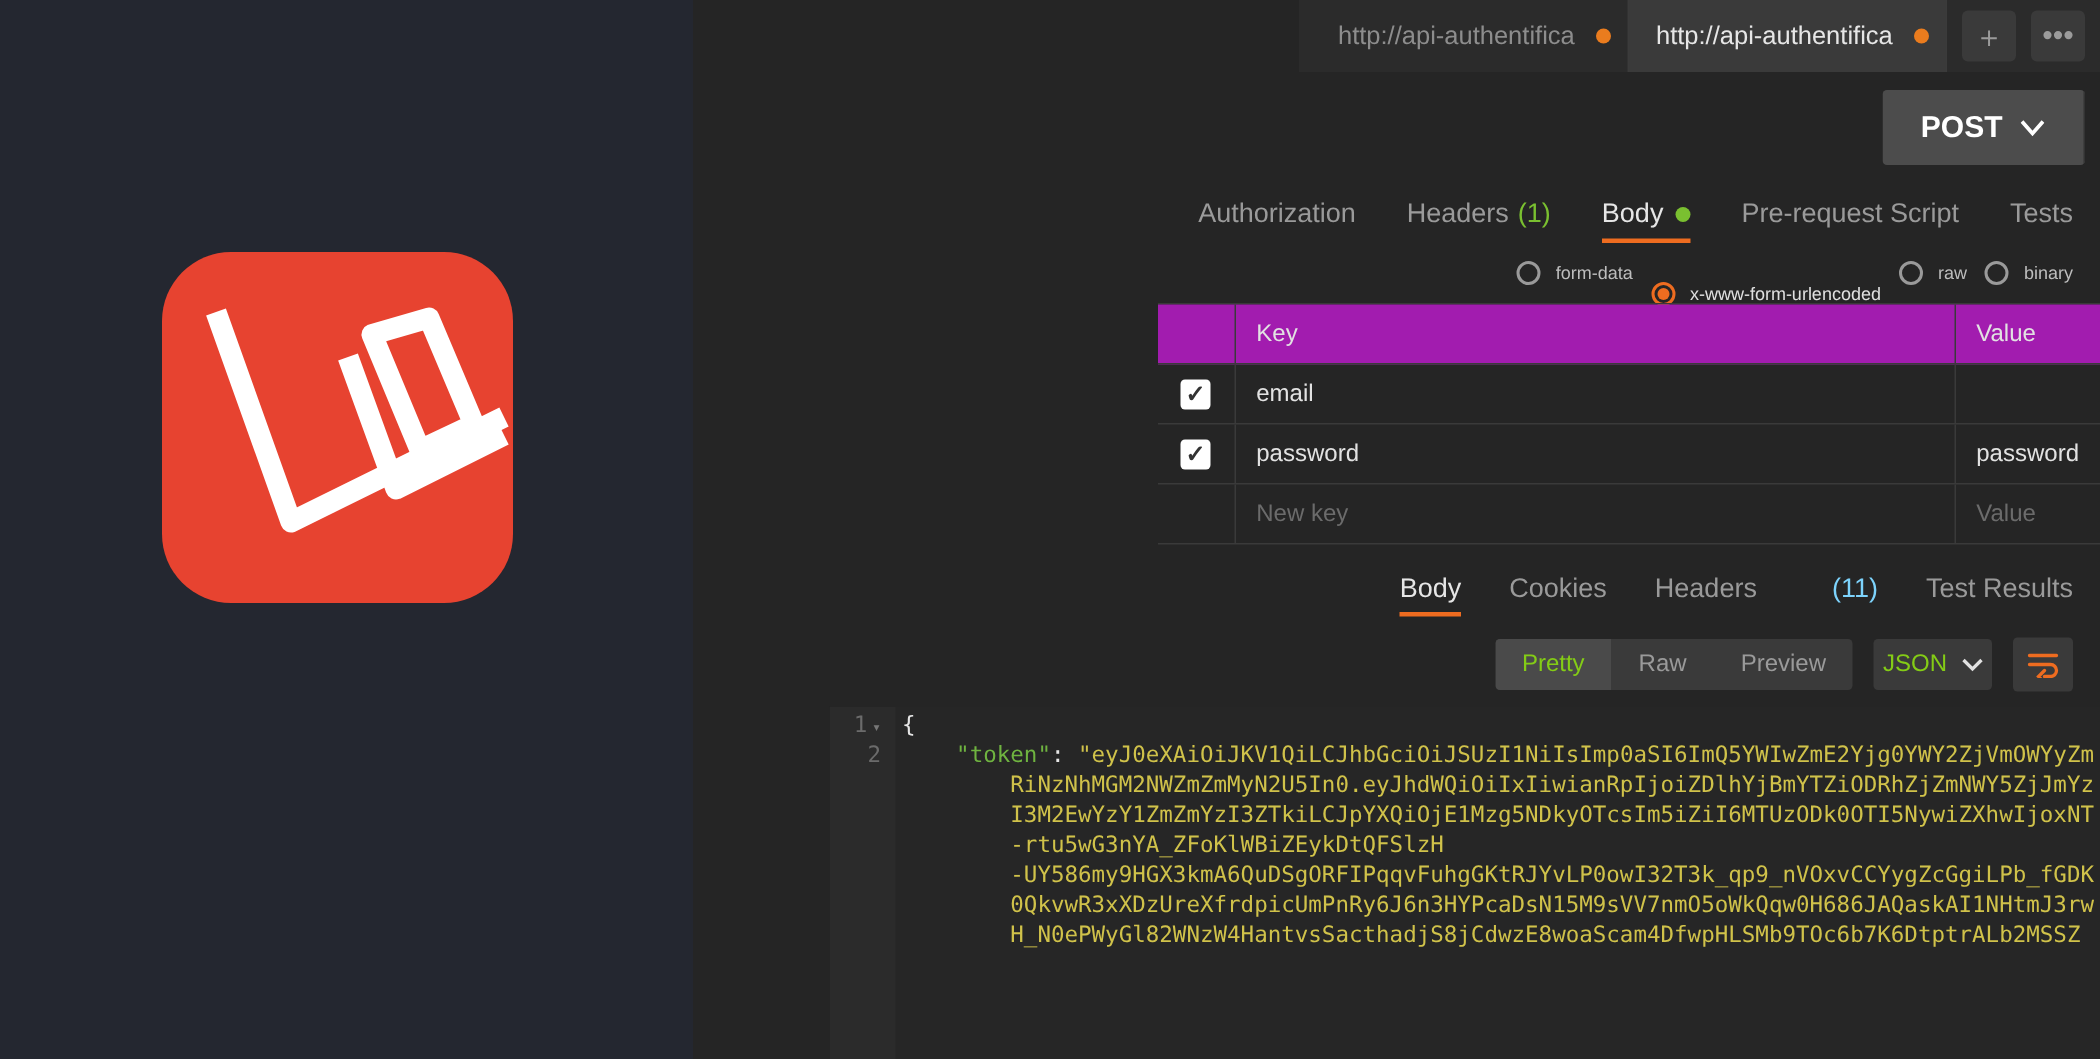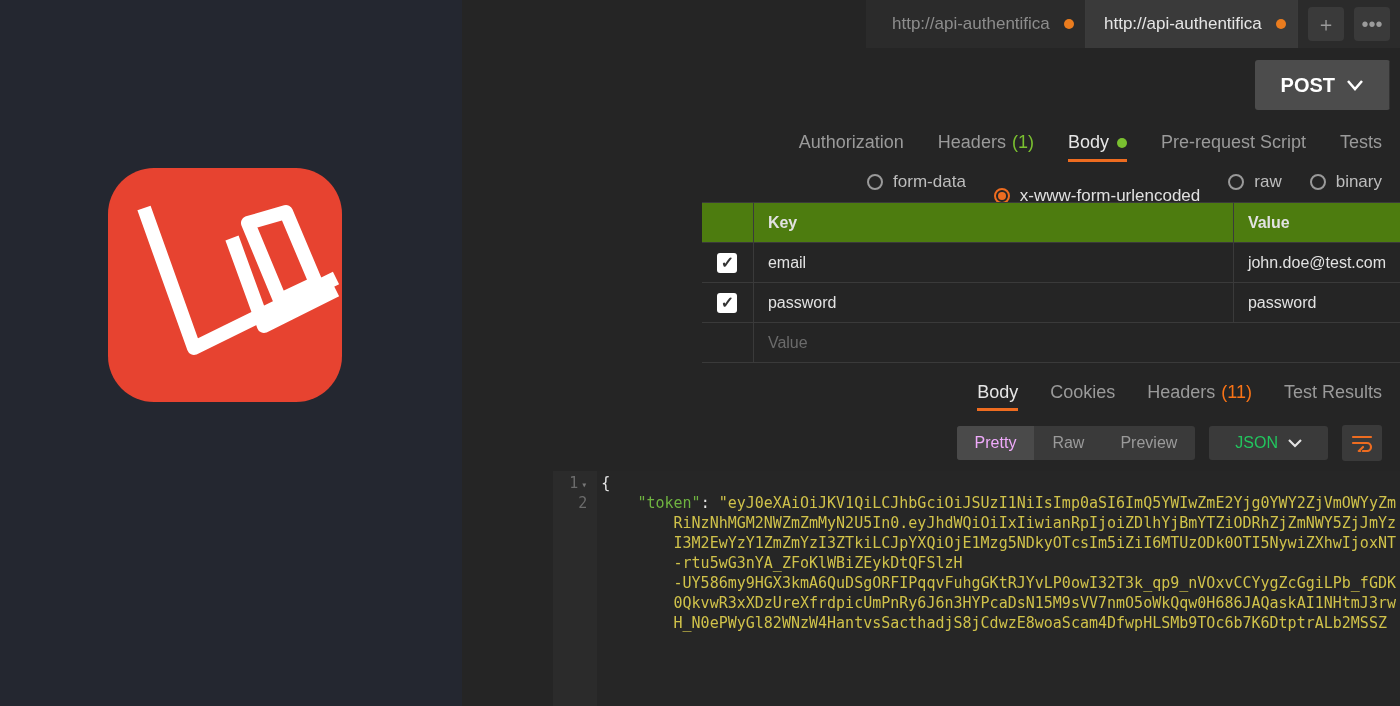--- a/index.html
+++ b/index.html
@@ -147,23 +147,23 @@
     height: 10px;
     border-radius: 50%;
     background: #7ac030;
     margin-left: 2px;
   }
 
   
   .body-type-row {
     display: flex;
     align-items: center;
-    gap: 28px;
+    gap: 12px;
     padding: 10px 18px;
-    font-size: 17px;
+    font-size: 12px;
     color: #bdbdbd;
     height: 40px;
   }
   .radio {
     display: flex;
     align-items: center;
     gap: 10px;
     cursor: pointer;
   }
   .radio-ring {
@@ -194,21 +194,21 @@
     border-top: 1px solid #3a3a3a;
     display: flex;
     flex-direction: column;
   }
   .kv-row {
     display: flex;
     height: 40px;
     border-bottom: 1px solid #3a3a3a;
     font-size: 16px;
   }
-  .kv-row.header { background: #4d7c0f; color: #9a9a9a; font-weight: bold;}
+  .kv-row.header { background: #a21caf; color: #9a9a9a; font-weight: normal;}
   .kv-check {
     width: 52px;
     display: flex;
     align-items: center;
     justify-content: center;
     border-right: 1px solid #3a3a3a;
   }
   .chk {
     width: 20px;
     height: 20px;
@@ -251,50 +251,50 @@
     display: flex;
     align-items: center;
     gap: 6px;
     cursor: pointer;
     border-bottom: 3px solid transparent;
   }
   .resp-subtab.active {
     color: #e6e6e6;
     border-bottom-color: #ee6c20;
   }
-  .resp-subtab .count { color: #f97316; }
+  .resp-subtab .count { color: #7dd3fc; margin-left: 44px; }
 
   
   .resp-controls {
     display: flex;
     align-items: center;
     gap: 14px;
     padding: 14px 18px 10px 18px;
   }
   .seg-group {
     display: flex;
     background: #3a3a3a;
     border-radius: 3px;
     overflow: hidden;
   }
   .seg {
     padding: 8px 18px;
     font-size: 16px;
     color: #9a9a9a;
     cursor: pointer;
   }
-  .seg.active { color: #f0abfc; background: #4a4a4a; }
+  .seg.active { color: #84cc16; background: #4a4a4a; }
   .format-select {
     background: #3a3a3a;
     border-radius: 3px;
-    padding: 8px 26px;
+    padding: 8px 6px;
     display: flex;
     align-items: center;
     gap: 10px;
-    color: #22c55e;
+    color: #84cc16;
     cursor: pointer;
   }
   .wrap-btn {
     background: #3a3a3a;
     border-radius: 3px;
     width: 40px;
     height: 36px;
     display: flex;
     align-items: center;
     justify-content: center;
@@ -418,33 +418,33 @@
       <div class="kv-key">Key</div>
       <div class="kv-val">Value</div>
     </div>
     <div class="kv-row">
       <div class="kv-check">
         <div class="chk">
           <span>✓</span>
         </div>
       </div>
       <div class="kv-key">email</div>
-      <div class="kv-val">john.doe@test.com</div>
     </div>
     <div class="kv-row">
       <div class="kv-check">
         <div class="chk">
           <span>✓</span>
         </div>
       </div>
       <div class="kv-key">password</div>
       <div class="kv-val">password</div>
     </div>
     <div class="kv-row placeholder">
       <div class="kv-check"></div>
+      <div class="kv-key">New key</div>
       <div class="kv-val">Value</div>
     </div>
   </div>
 
   <div class="resp-subtabs">
     <div class="resp-subtab active">
       <span>Body</span>
     </div>
     <div class="resp-subtab">
       <span>Cookies</span>

